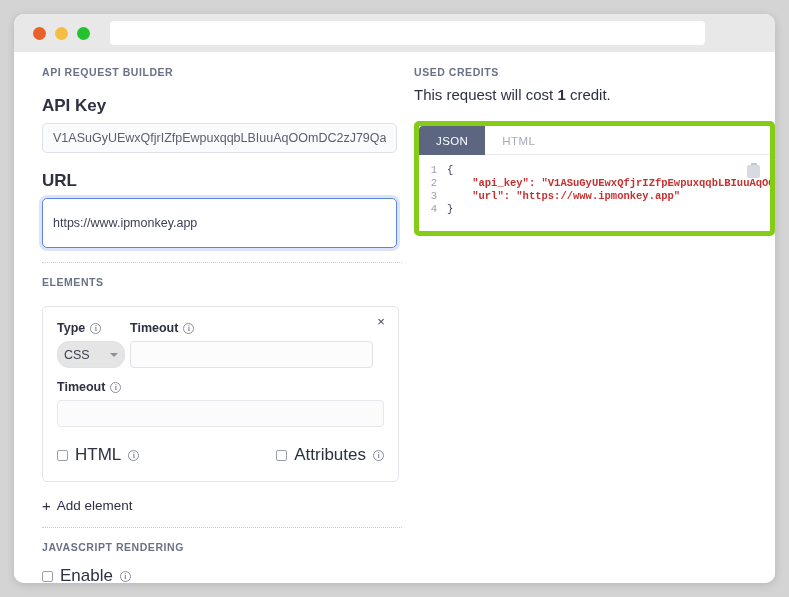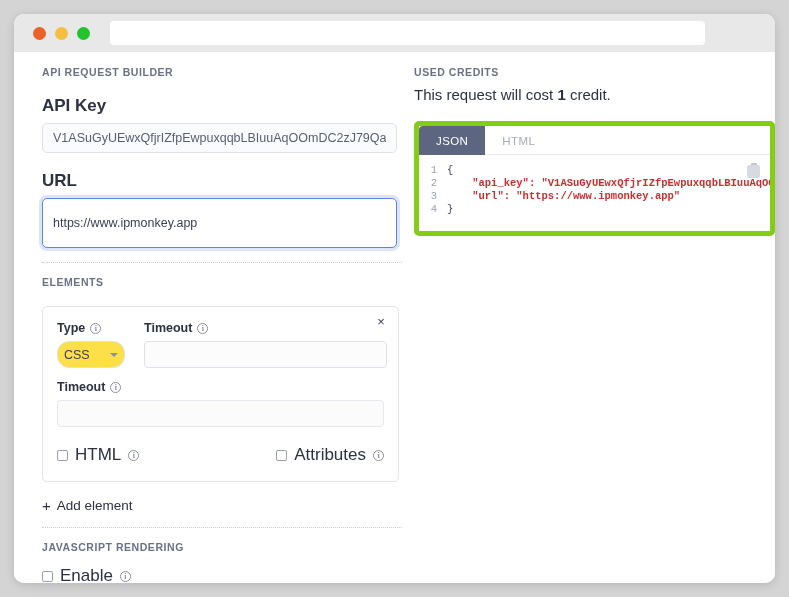--- a/index.html
+++ b/index.html
@@ -159,21 +159,21 @@
     line-height: 14px;
     text-align: center;
     background: none;
     border: none;
     font-family: "Liberation Sans", sans-serif;
     padding: 0;
   }
 
   .row {
     display: flex;
-    gap: 19px;
+    gap: 5px;
   }
 
   .sub-label {
     font-size: 12.5px;
     font-weight: bold;
     color: #2d3142;
     margin-bottom: 6px;
     display: flex;
     align-items: center;
     gap: 5px;
@@ -192,21 +192,21 @@
     font-style: normal;
     font-family: "Liberation Serif", serif;
     flex: none;
   }
 
   .select-box {
     width: 68px;
     height: 27px;
     border: 1px solid #dfe1e8;
     border-radius: 12px;
-    background: #fde047;
+    background: #e5e5e5;
     font-family: "Liberation Sans", sans-serif;
     font-size: 12.5px;
     color: #3a3f52;
     padding: 0 6px;
     display: flex;
     align-items: center;
     justify-content: space-between;
     cursor: pointer;
   }
   .chevron {

